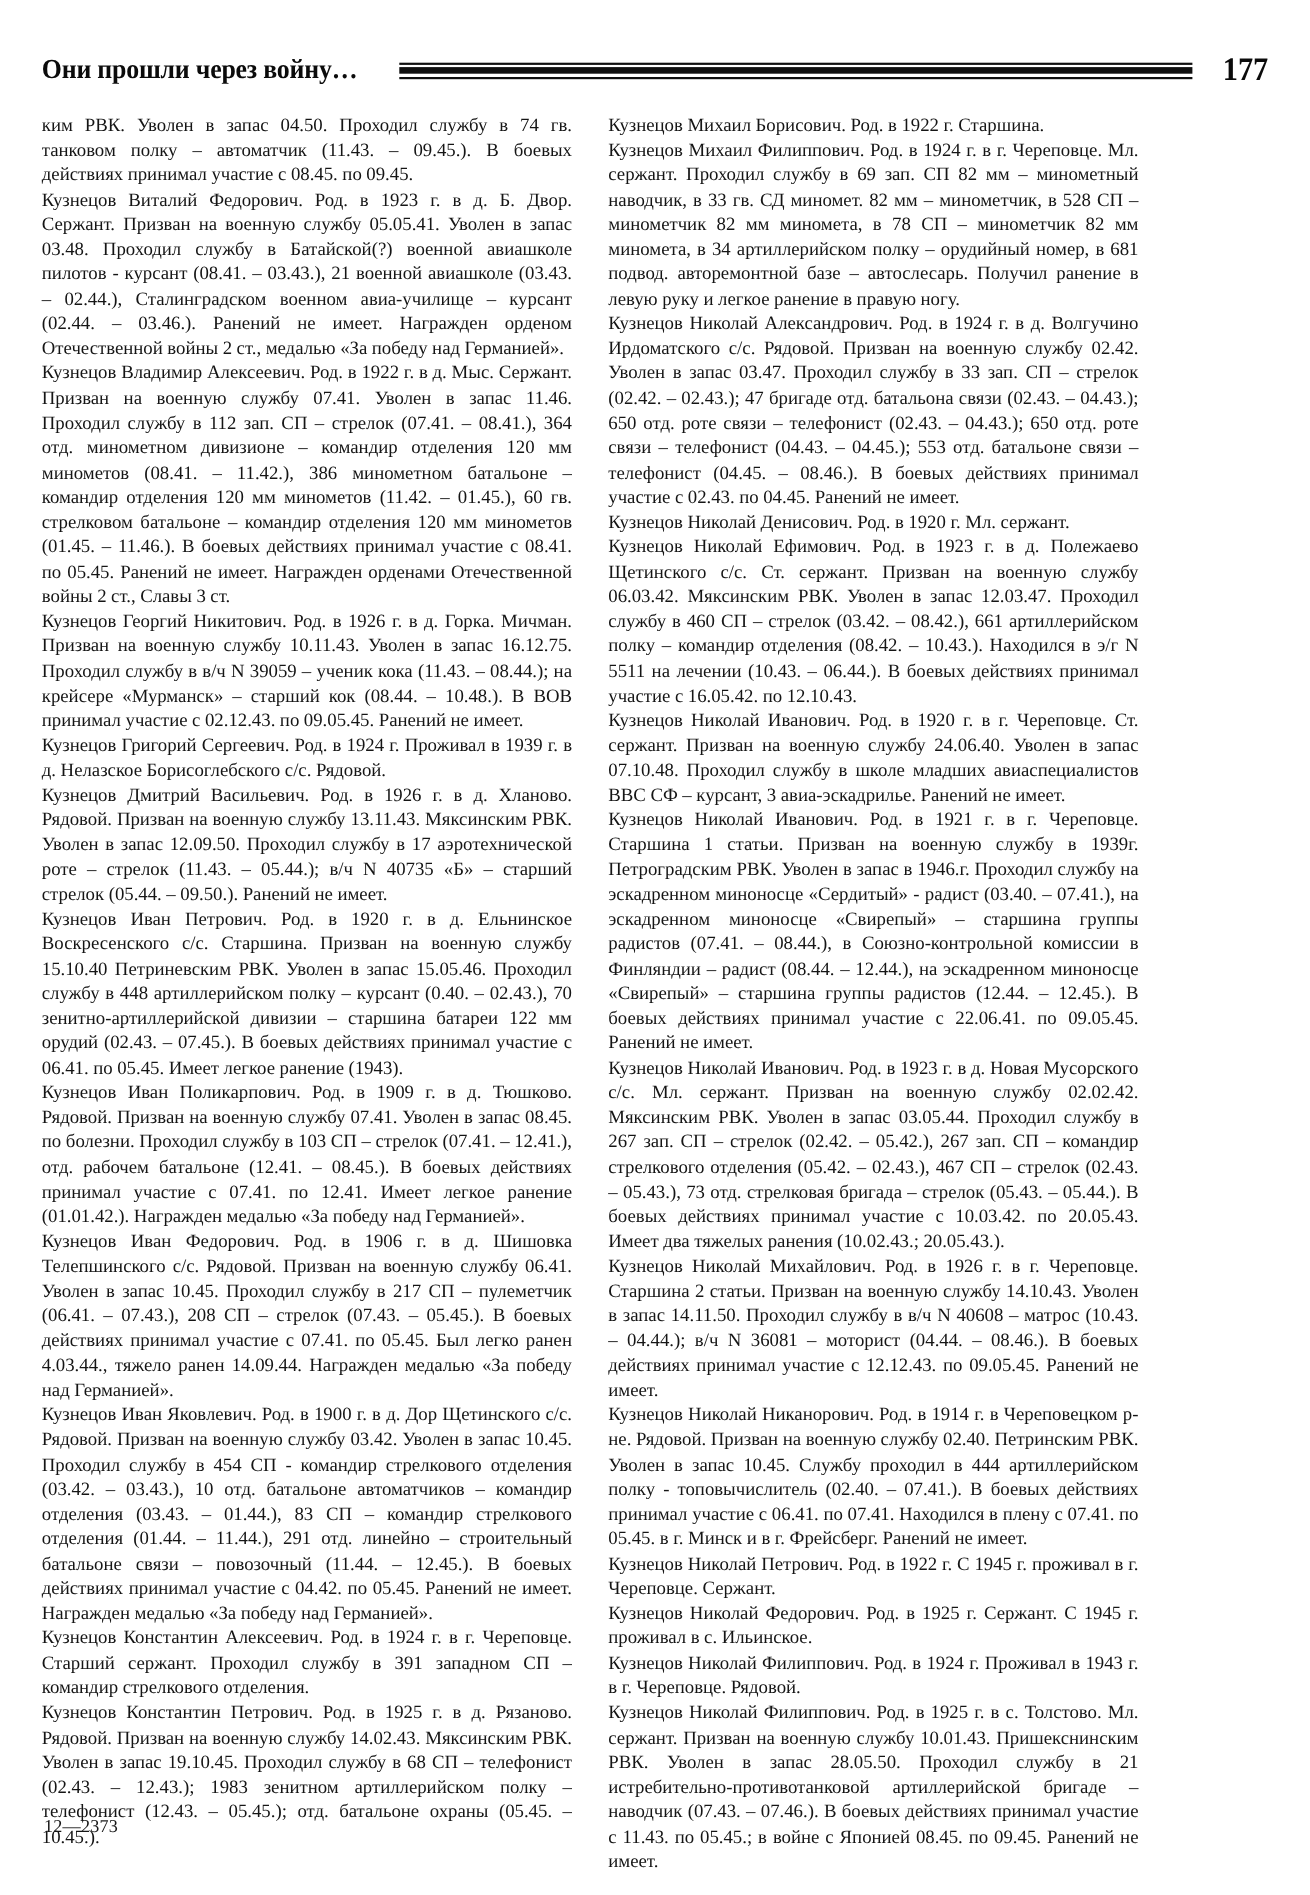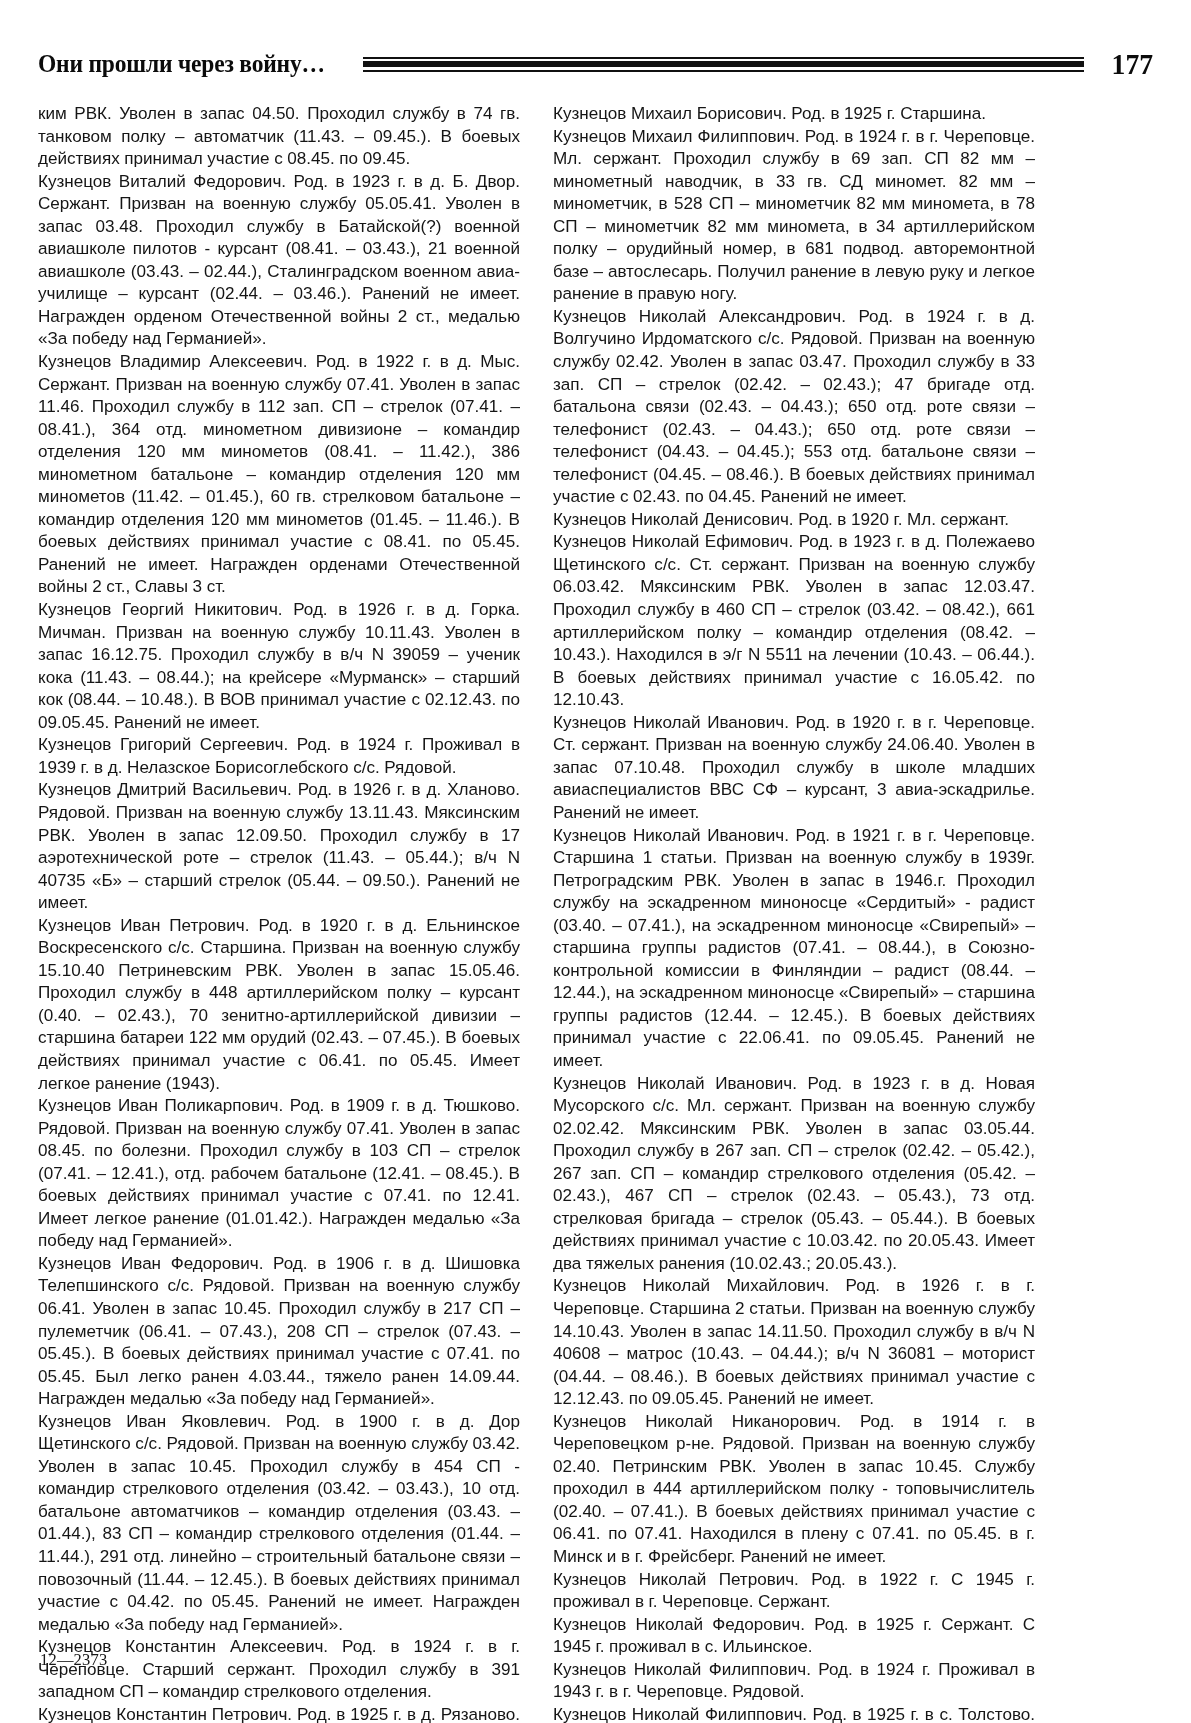--- a/index.html
+++ b/index.html
@@ -87,21 +87,21 @@
   .col p {
     margin: 0;
     padding: 0;
     font-size: 17.1px;
     line-height: 22.55px;
     text-align: justify;
     text-justify: inter-word;
     hyphens: none;
     word-spacing: -0.1px;
     letter-spacing: -0.02px;
-    font-family: Liberation Sans, sans-serif;
+    font-family: Liberation Serif, serif;
     color: #151515;
   }
   .col p.last-line-left {
     text-align-last: left;
   }
 
   
   .sig {
     position: absolute;
     left: 40px;
@@ -146,21 +146,21 @@
       <p>Кузнецов Иван Петрович. Род. в 1920 г. в д. Ельнинское Воскресенского с/с. Старшина. Призван на военную службу 15.10.40 Петриневским РВК. Уволен в запас 15.05.46. Проходил службу в 448 артиллерийском полку – курсант (0.40. – 02.43.), 70 зенитно-артиллерийской дивизии – старшина батареи 122 мм орудий (02.43. – 07.45.). В боевых действиях принимал участие с 06.41. по 05.45. Имеет легкое ранение (1943).</p>
       <p>Кузнецов Иван Поликарпович. Род. в 1909 г. в д. Тюшково. Рядовой. Призван на военную службу 07.41. Уволен в запас 08.45. по болезни. Проходил службу в 103 СП – стрелок (07.41. – 12.41.), отд. рабочем батальоне (12.41. – 08.45.). В боевых действиях принимал участие с 07.41. по 12.41. Имеет легкое ранение (01.01.42.). Награжден медалью «За победу над Германией».</p>
       <p>Кузнецов Иван Федорович. Род. в 1906 г. в д. Шишовка Телепшинского с/с. Рядовой. Призван на военную службу 06.41. Уволен в запас 10.45. Проходил службу в 217 СП – пулеметчик (06.41. – 07.43.), 208 СП – стрелок (07.43. – 05.45.). В боевых действиях принимал участие с 07.41. по 05.45. Был легко ранен 4.03.44., тяжело ранен 14.09.44. Награжден медалью «За победу над Германией».</p>
       <p>Кузнецов Иван Яковлевич. Род. в 1900 г. в д. Дор Щетинского с/с. Рядовой. Призван на военную службу 03.42. Уволен в запас 10.45. Проходил службу в 454 СП - командир стрелкового отделения (03.42. – 03.43.), 10 отд. батальоне автоматчиков – командир отделения (03.43. – 01.44.), 83 СП – командир стрелкового отделения (01.44. – 11.44.), 291 отд. линейно – строительный батальоне связи – повозочный (11.44. – 12.45.). В боевых действиях принимал участие с 04.42. по 05.45. Ранений не имеет. Награжден медалью «За победу над Германией».</p>
       <p class="last-line-left">Кузнецов Константин Алексеевич. Род. в 1924 г. в г. Череповце. Старший сержант. Проходил службу в 391 западном СП – командир стрелкового отделения.</p>
       <p>Кузнецов Константин Петрович. Род. в 1925 г. в д. Рязаново. Рядовой. Призван на военную службу 14.02.43. Мяксинским РВК. Уволен в запас 19.10.45. Проходил службу в 68 СП – телефонист (02.43. – 12.43.); 1983 зенитном артиллерийском полку – телефонист (12.43. – 05.45.); отд. батальоне охраны (05.45. – 10.45.).</p>
 
     </div>
 
     <div class="col">
-      <p class="last-line-left">Кузнецов Михаил Борисович. Род. в 1925 г. Старшина.</p>
+      <p class="last-line-left">Кузнецов Михаил Борисович. Род. в 1922 г. Старшина.</p>
       <p>Кузнецов Михаил Филиппович. Род. в 1924 г. в г. Череповце. Мл. сержант. Проходил службу в 69 зап. СП 82 мм – минометный наводчик, в 33 гв. СД миномет. 82 мм – минометчик, в 528 СП – минометчик 82 мм миномета, в 78 СП – минометчик 82 мм миномета, в 34 артиллерийском полку – орудийный номер, в 681 подвод. авторемонтной базе – автослесарь. Получил ранение в левую руку и легкое ранение в правую ногу.</p>
       <p>Кузнецов Николай Александрович. Род. в 1924 г. в д. Волгучино Ирдоматского с/с. Рядовой. Призван на военную службу 02.42. Уволен в запас 03.47. Проходил службу в 33 зап. СП – стрелок (02.42. – 02.43.); 47 бригаде отд. батальона связи (02.43. – 04.43.); 650 отд. роте связи – телефонист (02.43. – 04.43.); 650 отд. роте связи – телефонист (04.43. – 04.45.); 553 отд. батальоне связи – телефонист (04.45. – 08.46.). В боевых действиях принимал участие с 02.43. по 04.45. Ранений не имеет.</p>
       <p class="last-line-left">Кузнецов Николай Денисович. Род. в 1920 г.  Мл. сержант.</p>
       <p>Кузнецов Николай Ефимович. Род. в 1923 г. в д. Полежаево Щетинского с/с. Ст. сержант. Призван на военную службу 06.03.42. Мяксинским РВК. Уволен в запас 12.03.47. Проходил службу в 460 СП – стрелок (03.42. – 08.42.), 661 артиллерийском полку – командир отделения (08.42. – 10.43.). Находился в э/г N 5511 на лечении (10.43. – 06.44.). В боевых действиях принимал участие с 16.05.42. по 12.10.43.</p>
       <p>Кузнецов Николай Иванович. Род. в 1920 г. в г. Череповце. Ст. сержант. Призван на военную службу 24.06.40. Уволен в запас 07.10.48. Проходил службу в школе младших авиаспециалистов ВВС СФ – курсант, 3 авиа-эскадрилье. Ранений не имеет.</p>
       <p>Кузнецов Николай Иванович. Род. в 1921 г. в г. Череповце. Старшина 1 статьи. Призван на военную службу в 1939г. Петроградским РВК. Уволен в запас в 1946.г. Проходил службу на эскадренном миноносце «Сердитый» - радист (03.40. – 07.41.), на эскадренном миноносце «Свирепый» – старшина группы радистов (07.41. – 08.44.), в Союзно-контрольной комиссии в Финляндии – радист (08.44. – 12.44.), на эскадренном миноносце «Свирепый» – старшина группы радистов (12.44. – 12.45.). В боевых действиях принимал участие с 22.06.41. по 09.05.45. Ранений не имеет.</p>
       <p>Кузнецов Николай Иванович. Род. в 1923 г. в д. Новая Мусорского с/с. Мл. сержант. Призван на военную службу 02.02.42. Мяксинским РВК. Уволен в запас 03.05.44. Проходил службу в 267 зап. СП – стрелок (02.42. – 05.42.), 267 зап. СП – командир стрелкового отделения (05.42. – 02.43.), 467 СП – стрелок (02.43. – 05.43.), 73 отд. стрелковая бригада – стрелок (05.43. – 05.44.). В боевых действиях принимал участие с 10.03.42. по 20.05.43. Имеет два тяжелых ранения (10.02.43.; 20.05.43.).</p>
       <p>Кузнецов Николай Михайлович. Род. в 1926 г. в г. Череповце. Старшина 2 статьи. Призван на военную службу 14.10.43. Уволен в запас 14.11.50. Проходил службу в в/ч N 40608 – матрос (10.43. – 04.44.); в/ч N 36081 – моторист (04.44. – 08.46.). В боевых действиях принимал участие с 12.12.43. по 09.05.45. Ранений не имеет.</p>
       <p>Кузнецов Николай Никанорович. Род. в 1914 г. в Череповецком р-не. Рядовой. Призван на военную службу 02.40. Петринским РВК. Уволен в запас 10.45. Службу проходил в 444 артиллерийском полку - топовычислитель (02.40. – 07.41.). В боевых действиях принимал участие с 06.41. по 07.41. Находился в плену с 07.41. по 05.45. в г. Минск и в г. Фрейсберг. Ранений не имеет.</p>
       <p class="last-line-left">Кузнецов Николай Петрович. Род. в 1922 г. С 1945 г. проживал в г. Череповце. Сержант.</p>

